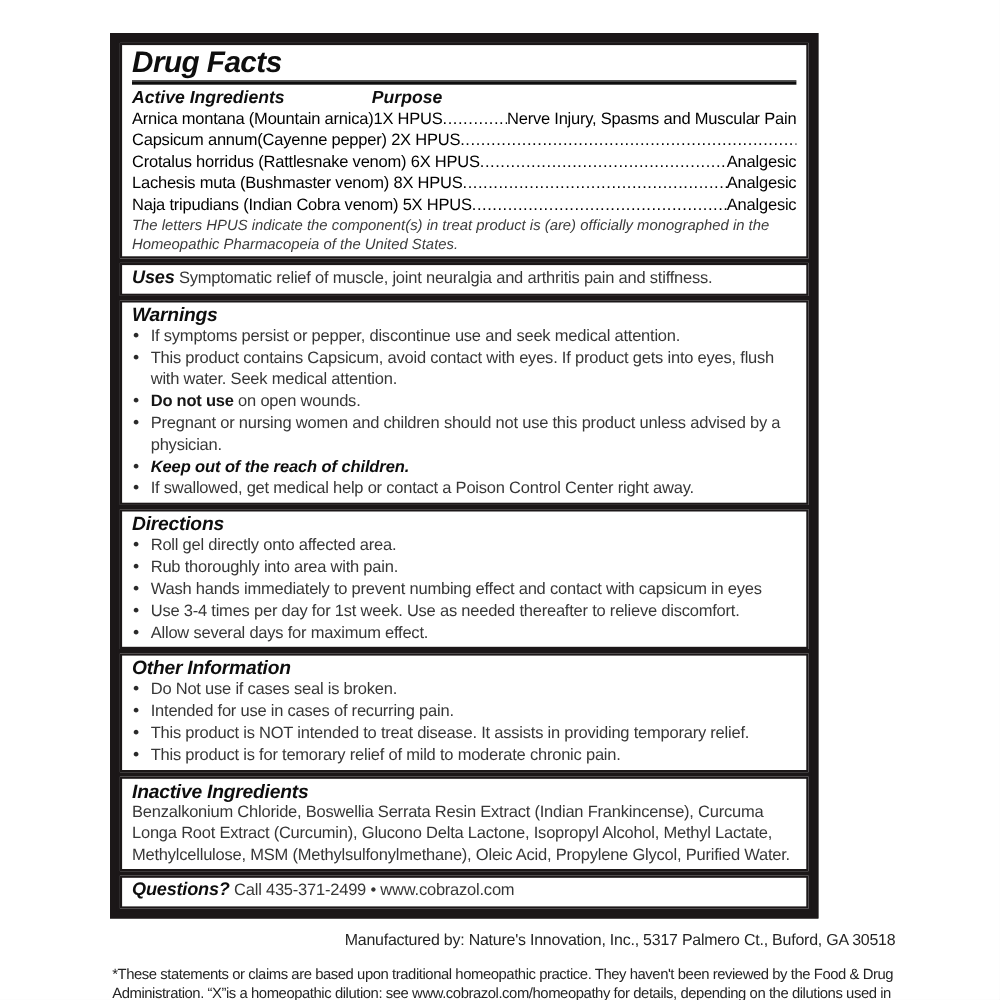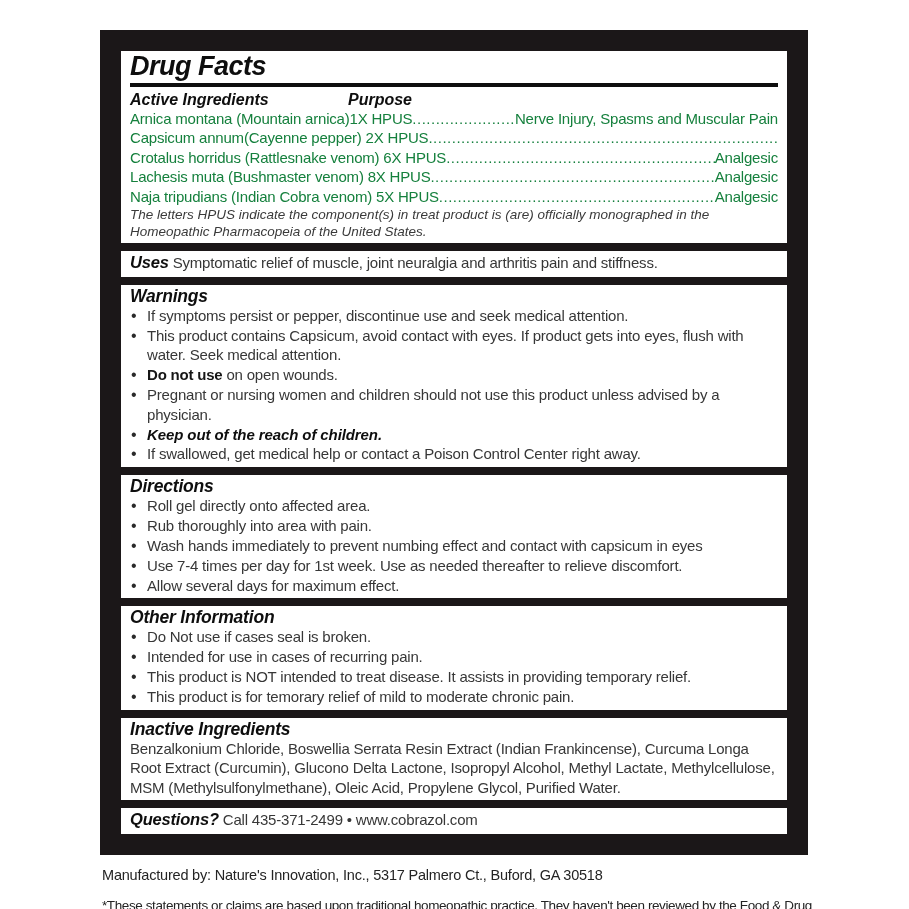--- a/index.html
+++ b/index.html
@@ -3,25 +3,25 @@
 <meta charset="utf-8">
 <style>
   * { box-sizing: border-box; margin: 0; padding: 0; }
   html, body {
     width: 909px; height: 909px;
     background: #ffffff;
     font-family: "Liberation Sans", sans-serif;
     overflow: hidden;
   }
   .label-box {
-    width: 708px;
+    width: 644px;
     margin: 30px 0 0 100px;
     background: #1b1718;
     border: 6px solid #1b1718;
-    padding: 13px;
+    padding: 3px;
   }
   .section {
     background: #ffffff;
     border: 2.5px solid #1b1718;
     padding: 1px 9px 3px 9px;
     margin-bottom: 4px;
   }
   .section:last-child { margin-bottom: 0; }
 
   .df-title {
@@ -45,21 +45,21 @@
     font-style: italic;
     color: #0e0e0e;
     line-height: 1.2;
   }
   .col-head-active { width: 218px; }
 
   .ing-row {
     display: flex;
     align-items: baseline;
     font-size: 15px;
-    color: #15803d;
+    color: #000000;
     line-height: 1.3;
     letter-spacing: -0.2px;
   }
   .ing-name { white-space: nowrap; }
   .leader {
     flex: 1;
     overflow: hidden;
     white-space: nowrap;
     min-width: 10px;
   }
@@ -130,20 +130,21 @@
   .footer {
     width: 712px;
     margin: 11px 0 0 102px;
     color: #242424;
   }
   .mfg {
     font-size: 14.5px;
     line-height: 1.3;
     letter-spacing: -0.2px;
     margin-bottom: 12px;
+    text-align: right;
   }
   .disclaimer {
     font-size: 13.5px;
     line-height: 1.3;
     letter-spacing: -0.4px;
   }
 </style>
 </head>
 <body>
 
@@ -197,21 +198,21 @@
     <div class="bullet"><span>Pregnant or nursing women and children should not use this product unless advised by a physician.</span></div>
     <div class="bullet"><span class="bi">Keep out of the reach of children.</span></div>
     <div class="bullet"><span>If swallowed, get medical help or contact a Poison Control Center right away.</span></div>
   </div>
 
   <div class="section">
     <div class="sec-head">Directions</div>
     <div class="bullet"><span>Roll gel directly onto affected area.</span></div>
     <div class="bullet"><span>Rub thoroughly into area with pain.</span></div>
     <div class="bullet"><span>Wash hands immediately to prevent numbing effect and contact with capsicum in eyes</span></div>
-    <div class="bullet"><span>Use 7-4 times per day for 1st week. Use as needed thereafter to relieve discomfort.</span></div>
+    <div class="bullet"><span>Use 3-4 times per day for 1st week. Use as needed thereafter to relieve discomfort.</span></div>
     <div class="bullet"><span>Allow several days for maximum effect.</span></div>
   </div>
 
   <div class="section">
     <div class="sec-head">Other Information</div>
     <div class="bullet"><span>Do Not use if cases seal is broken.</span></div>
     <div class="bullet"><span>Intended for use in cases of recurring pain.</span></div>
     <div class="bullet"><span>This product is NOT intended to treat disease. It assists in providing temporary relief.</span></div>
     <div class="bullet"><span>This product is for temorary relief of mild to moderate chronic pain.</span></div>
   </div>

